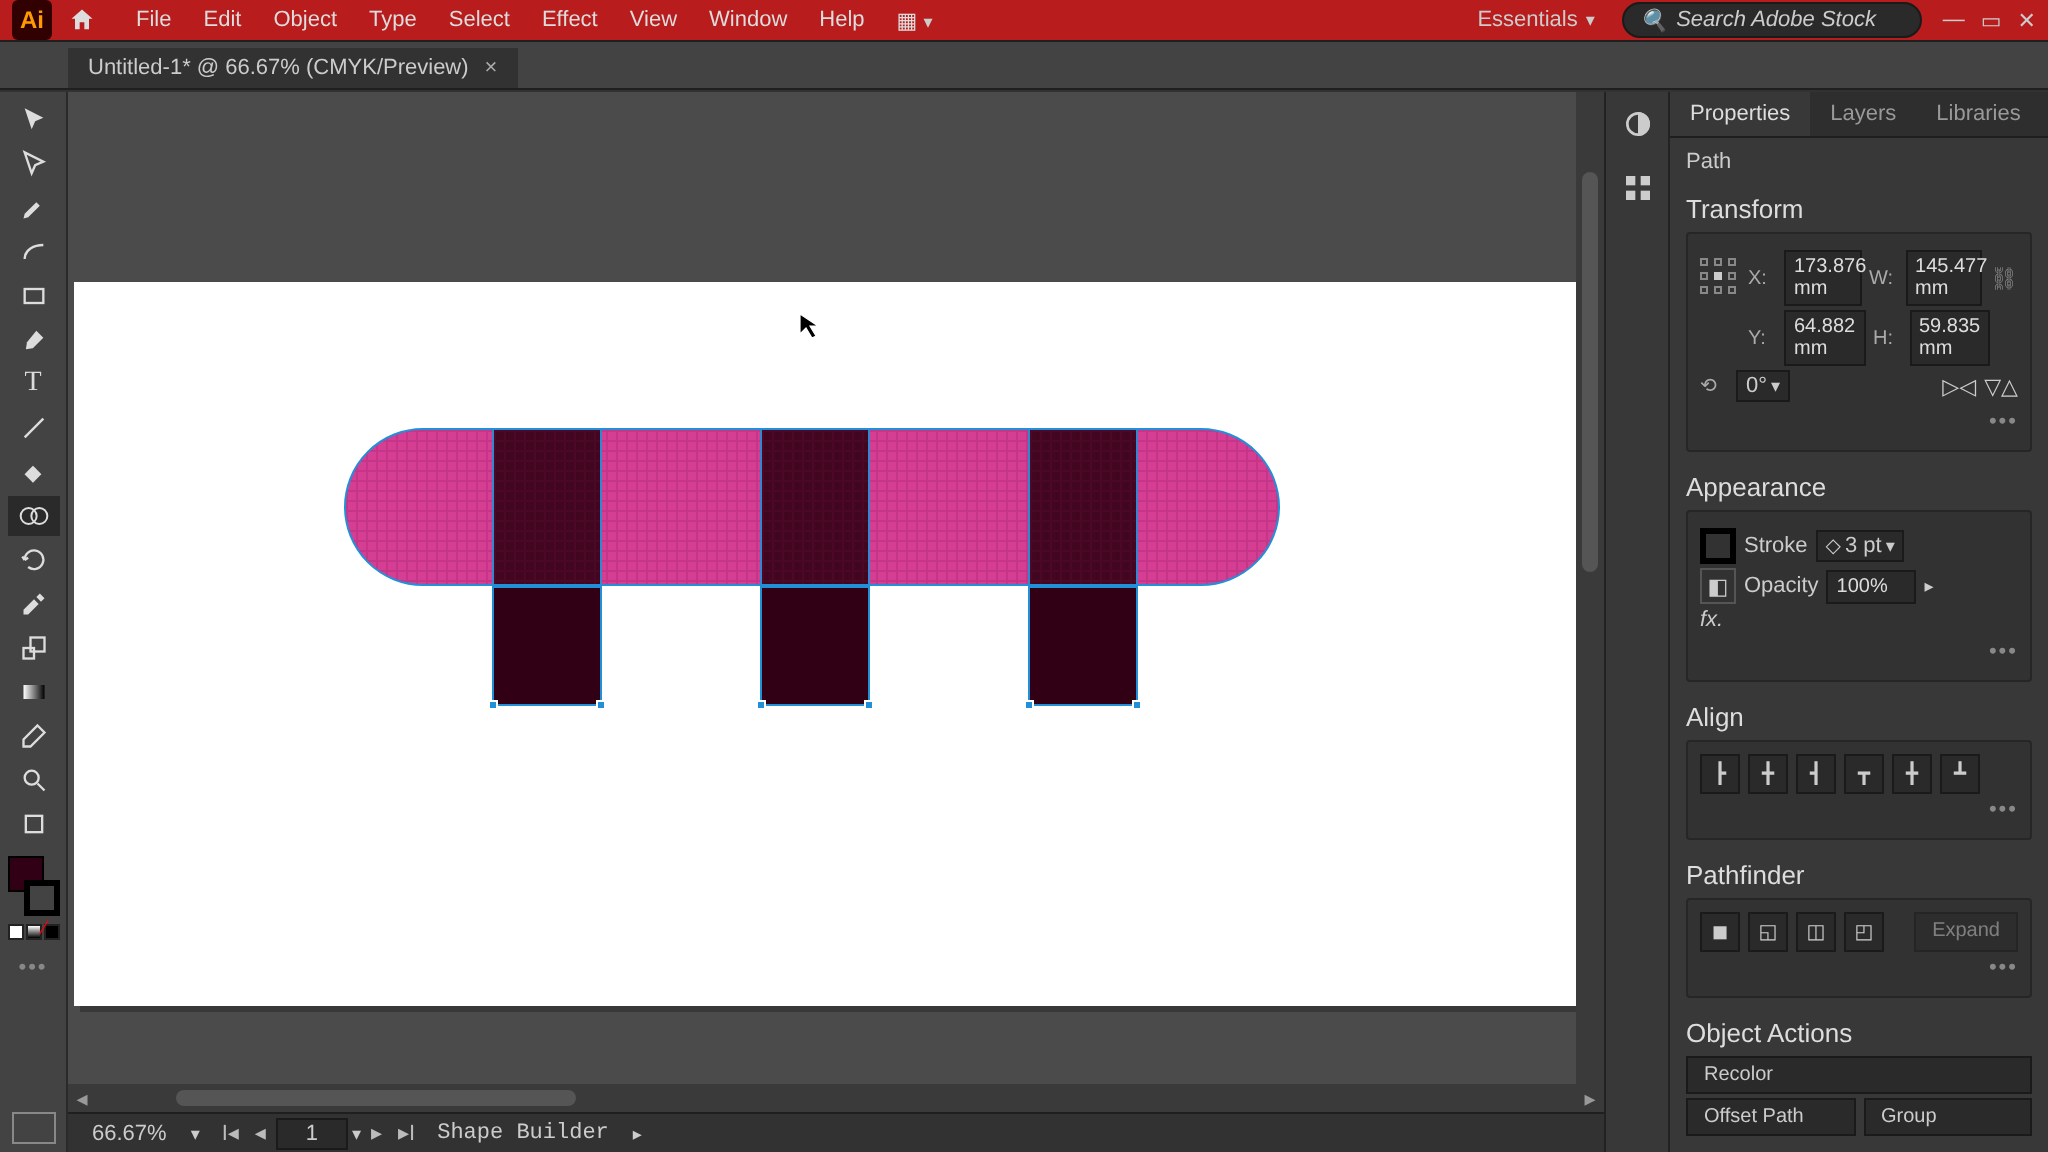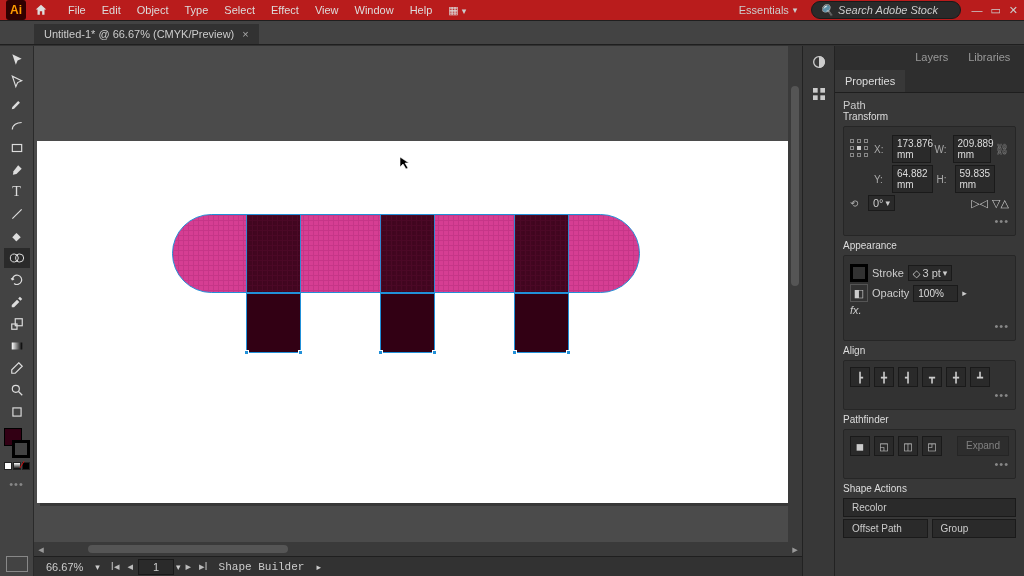--- a/index.html
+++ b/index.html
@@ -61,23 +61,23 @@
 .artboard-nav .num{ width:36px; text-align:center; background:#2a2a2a; border:1px solid #1a1a1a; padding:1px 0;}
 .tool-name{ color:#ccc;font-family:Liberation Mono, monospace;}
 
 
 .dock-collapsed { width:32px; background:#383838; border-left:1px solid #222; display:flex; flex-direction:column; align-items:center; padding-top:6px; gap:12px;}
 .dock-collapsed .dock-icon{ width:20px; height:20px; display:flex; align-items:center; justify-content:center; color:#ccc;}
 
 .panel { width:190px; background:#383838; border-left:1px solid #222; display:flex; flex-direction:column; overflow:hidden;}
 .panel-tabs { display:flex; background:#2e2e2e; border-bottom:1px solid #1e1e1e;}
 .panel-tabs .ptab { padding:5px 10px; font-size:11px; color:#999;}
-.panel-tabs .ptab.active{ background:#383838; color:#ddd;margin-top:24px;}
+.panel-tabs .ptab.active{ background:#383838; color:#ddd;}
 .panel-body { padding:6px 8px; font-size:10.5px; color:#ccc; overflow-y:auto;}
-.section-title { font-size:10px; color:#ddd; margin:0 0 4px;}
+.section-title { font-size:13px; color:#ddd; margin:10px 0 4px;}
 .subpanel { background:#323232; border:1px solid #262626; border-radius:2px; padding:6px; margin-bottom:4px;}
 .row { display:flex; align-items:center; gap:4px; margin:2px 0;}
 .field { flex:1; background:#2a2a2a; border:1px solid #1a1a1a; padding:2px 4px; font-size:10px; color:#ddd; min-width:0;}
 .lbl{ width:14px; color:#aaa; font-size:10px;}
 .btn-small{ background:#2a2a2a; border:1px solid #1a1a1a; padding:3px 8px; font-size:10px; color:#ccc; text-align:left; flex:1;}
 .iconbtn{ width:20px; height:20px; background:#2a2a2a; border:1px solid #1a1a1a; display:flex; align-items:center; justify-content:center; font-size:10px;}
 .icon-row{display:flex; gap:4px; flex-wrap:wrap;}
 .fill-box{width:18px;height:18px;background:#320014;border:1px solid #000;}
 .stroke-box{width:18px;height:18px;border:3px solid #000;background:transparent;}
 .select-mini{background:#2a2a2a;border:1px solid #1a1a1a;padding:1px 4px;font-size:10px;display:flex;align-items:center;gap:2px;}
@@ -329,21 +329,21 @@
             <span style="width:4px;height:4px;border:1px solid #888"></span>
               <span style="width:4px;height:4px;background:#ccc"></span>
               <span style="width:4px;height:4px;border:1px solid #888"></span>
             <span style="width:4px;height:4px;border:1px solid #888"></span>
               <span style="width:4px;height:4px;border:1px solid #888"></span>
               <span style="width:4px;height:4px;border:1px solid #888"></span>
           </div>
           <span class="lbl">X:</span>
           <div class="field">173.876 mm</div>
           <span class="lbl">W:</span>
-          <div class="field">209.889 mm</div>
+          <div class="field">145.477 mm</div>
           <span style="color:#888">⛓</span>
         </div>
         <div class="row">
           <span style="width:20px"></span>
           <span class="lbl">Y:</span>
           <div class="field">64.882 mm</div>
           <span class="lbl">H:</span>
           <div class="field">59.835 mm</div>
           <span style="width:10px"></span>
         </div>
@@ -398,21 +398,21 @@
           <div class="iconbtn">◼</div>
           <div class="iconbtn">◱</div>
           <div class="iconbtn">◫</div>
           <div class="iconbtn">◰</div>
           <div style="flex:1"></div>
           <div class="btn-small" style="flex:0 0 50px;opacity:.5">Expand</div>
         </div>
         <div class="more">•••</div>
       </div>
 
-      <div class="section-title">Shape Actions</div>
+      <div class="section-title">Object Actions</div>
       <div class="row">
         <div class="btn-small">Recolor</div>
       </div>
       <div class="row">
         <div class="btn-small">Offset Path</div>
         <div class="btn-small">Group</div>
       </div>
     </div>
   </div>
 </div>

